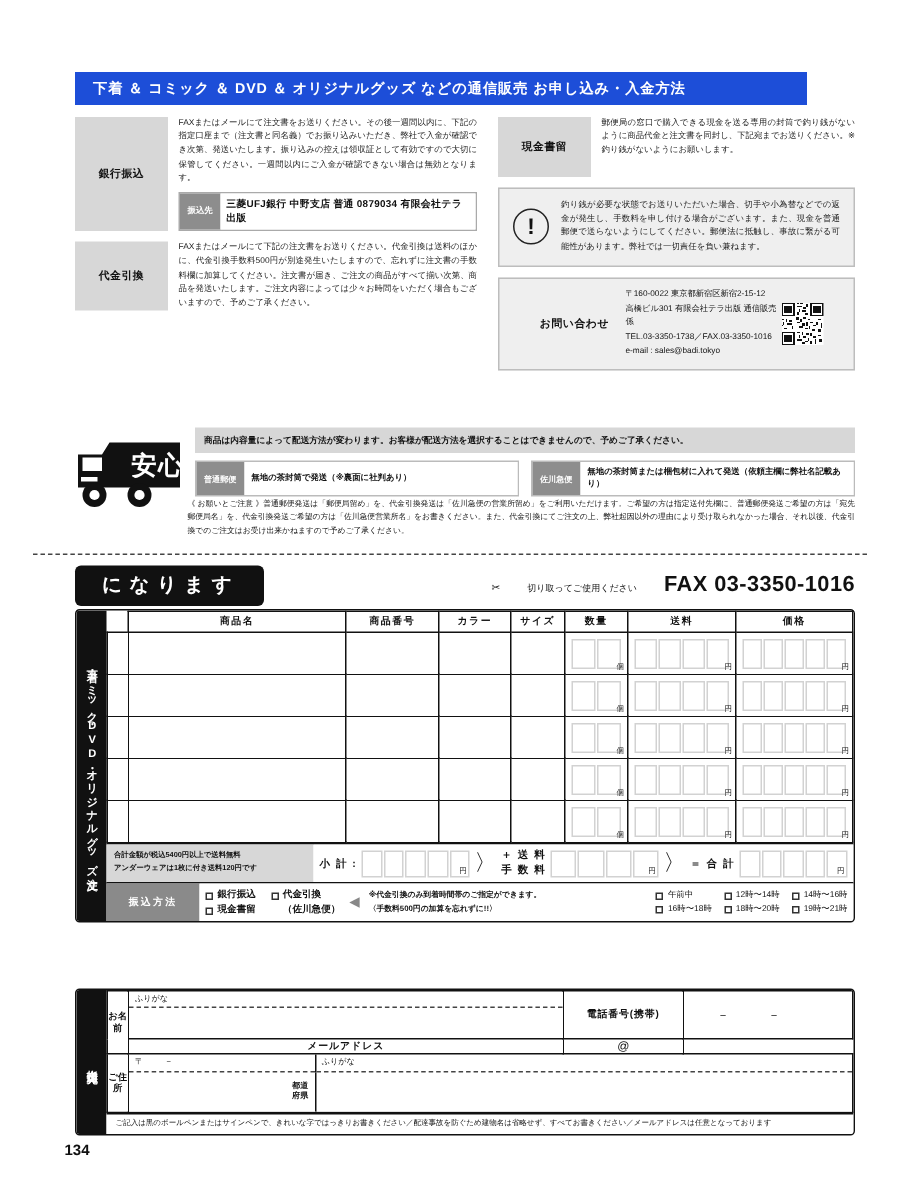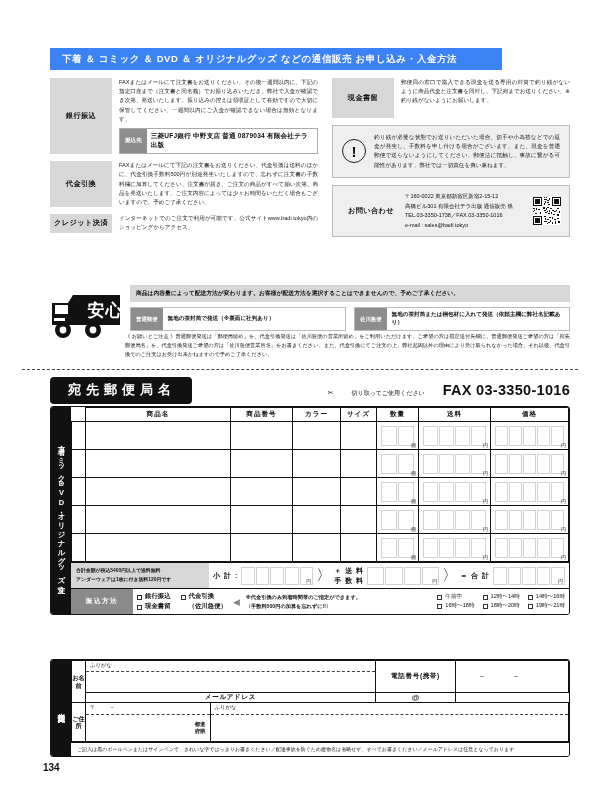--- a/index.html
+++ b/index.html
@@ -7,22 +7,22 @@
     width: 600px; height: 798px;
     background: #ffffff;
     font-family: "Liberation Sans", "DejaVu Sans", sans-serif;
     color: #111;
     overflow: hidden;
   }
   .page { position: relative; width: 600px; height: 798px; padding: 0; }
 
   
   .banner {
-    position: absolute; left: 50px; top: 48px; width: 452px; height: 22px;
-    background: #3b82f6; color: #fff;
+    position: absolute; left: 50px; top: 48px; width: 488px; height: 22px;
+    background: #1d4ed8; color: #fff;
     display: flex; align-items: center;
     padding-left: 12px;
     font-size: 9.5px; font-weight: bold; letter-spacing: .6px;
   }
 
   
   .pay-area { position: absolute; left: 50px; top: 78px; width: 520px; }
   .pay-cols { display: flex; gap: 14px; }
   .pay-left { width: 268px; }
   .pay-right { width: 238px; }
@@ -52,21 +52,21 @@
   
   .note-box {
     border: 1px solid #bdbdbd; background: #efefef;
     display: flex; align-items: center; gap: 8px; padding: 7px 9px; margin-bottom: 7px;
   }
   .excl {
     flex: 0 0 24px; height: 24px; border: 1.6px solid #222; border-radius: 50%;
     display: flex; align-items: center; justify-content: center;
     font-size: 15px; font-weight: bold; line-height: 1;
   }
-  .contact-box { border: 1px solid #bdbdbd; background: #efefef; display: flex; align-items: center; padding: 6px 8px; }
+  .contact-box { border: 1px solid #bdbdbd; background: #efefef; display: flex; align-items: center; padding: 6px 20px; }
   .contact-tag { flex: 0 0 60px; font-size: 7.2px; font-weight: bold; text-align: center; letter-spacing: .4px; }
   .contact-info { flex: 1; font-size: 5.5px; line-height: 1.75; padding-left: 4px; }
   .qr { flex: 0 0 28px; height: 28px; }
 
   
   .caution { position: absolute; left: 50px; top: 238px; width: 520px; display: flex;
              border: 1px solid #555; }
   .caution-tag {
     flex: 0 0 62px; background: #4a4a4a; color: #fff; font-size: 7.4px; font-weight: bold;
     display: flex; align-items: center; justify-content: center; letter-spacing: 2px;
@@ -196,26 +196,20 @@
           </div>
         </div>
 
         <div class="pay-row">
           <div class="pay-tag">代金引換</div>
           <div class="pay-body">
             <div class="pay-text">FAXまたはメールにて下記の注文書をお送りください。代金引換は送料のほかに、代金引換手数料500円が別途発生いたしますので、忘れずに注文書の手数料欄に加算してください。注文書が届き、ご注文の商品がすべて揃い次第、商品を発送いたします。ご注文内容によっては少々お時間をいただく場合もございますので、予めご了承ください。</div>
           </div>
         </div>
 
-        <div class="pay-row">
-          <div class="pay-tag slim">クレジット決済</div>
-          <div class="pay-body">
-            <div class="pay-text">インターネットでのご注文で利用が可能です。公式サイトwww.badi.tokyo内のショッピングからアクセス。</div>
-          </div>
-        </div>
 
       </div>
 
       <div class="pay-right">
 
         <div class="pay-row">
           <div class="pay-tag">現金書留</div>
           <div class="pay-body">
             <div class="pay-text">郵便局の窓口で購入できる現金を送る専用の封筒で釣り銭がないように商品代金と注文書を同封し、下記宛までお送りください。※釣り銭がないようにお願いします。</div>
           </div>
@@ -333,21 +327,21 @@
         </div>
       </div>
     </div>
   </div>
 
   <div class="fineprint">《 お願いとご注意 》普通郵便発送は「郵便局留め」を、代金引換発送は「佐川急便の営業所留め」をご利用いただけます。ご希望の方は指定送付先欄に、普通郵便発送ご希望の方は「宛先郵便局名」を、代金引換発送ご希望の方は「佐川急便営業所名」をお書きください。また、代金引換にてご注文の上、弊社起因以外の理由により受け取られなかった場合、それ以後、代金引換でのご注文はお受け出来かねますので予めご了承ください。</div>
 
   <div class="cutline"></div>
 
   <div class="form-head">
-    <div class="form-title">宛先郵便局名</div>
+    <div class="form-title">になります</div>
     <div class="cut-hint">
       <span class="scissors">✂</span>
       <span class="cut-txt">切り取ってご使用ください</span>
       <span class="faxno">FAX 03-3350-1016</span>
     </div>
   </div>
 
   <div class="form-block">
     <div class="vlabel">下着・コミック・DVD・オリジナルグッズ注文</div>
     <div class="tbl">

